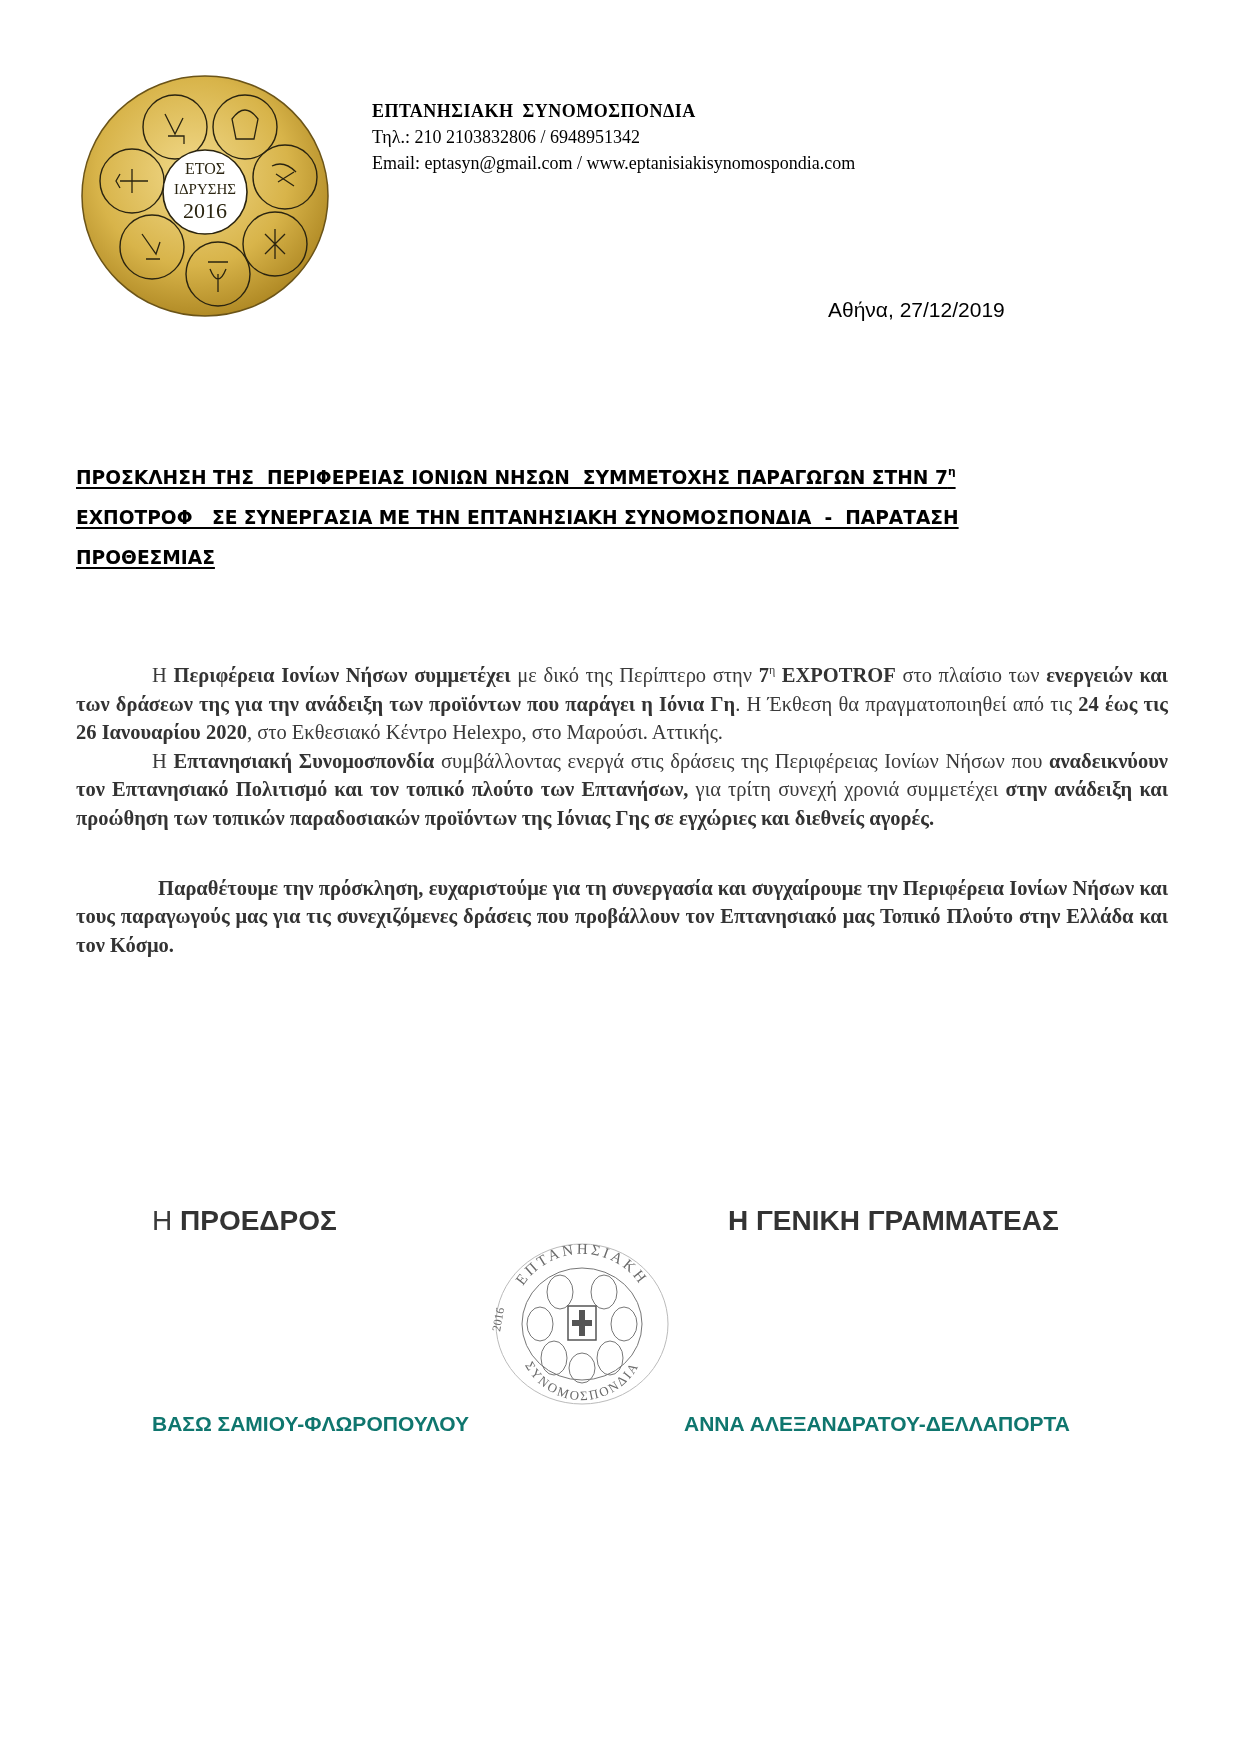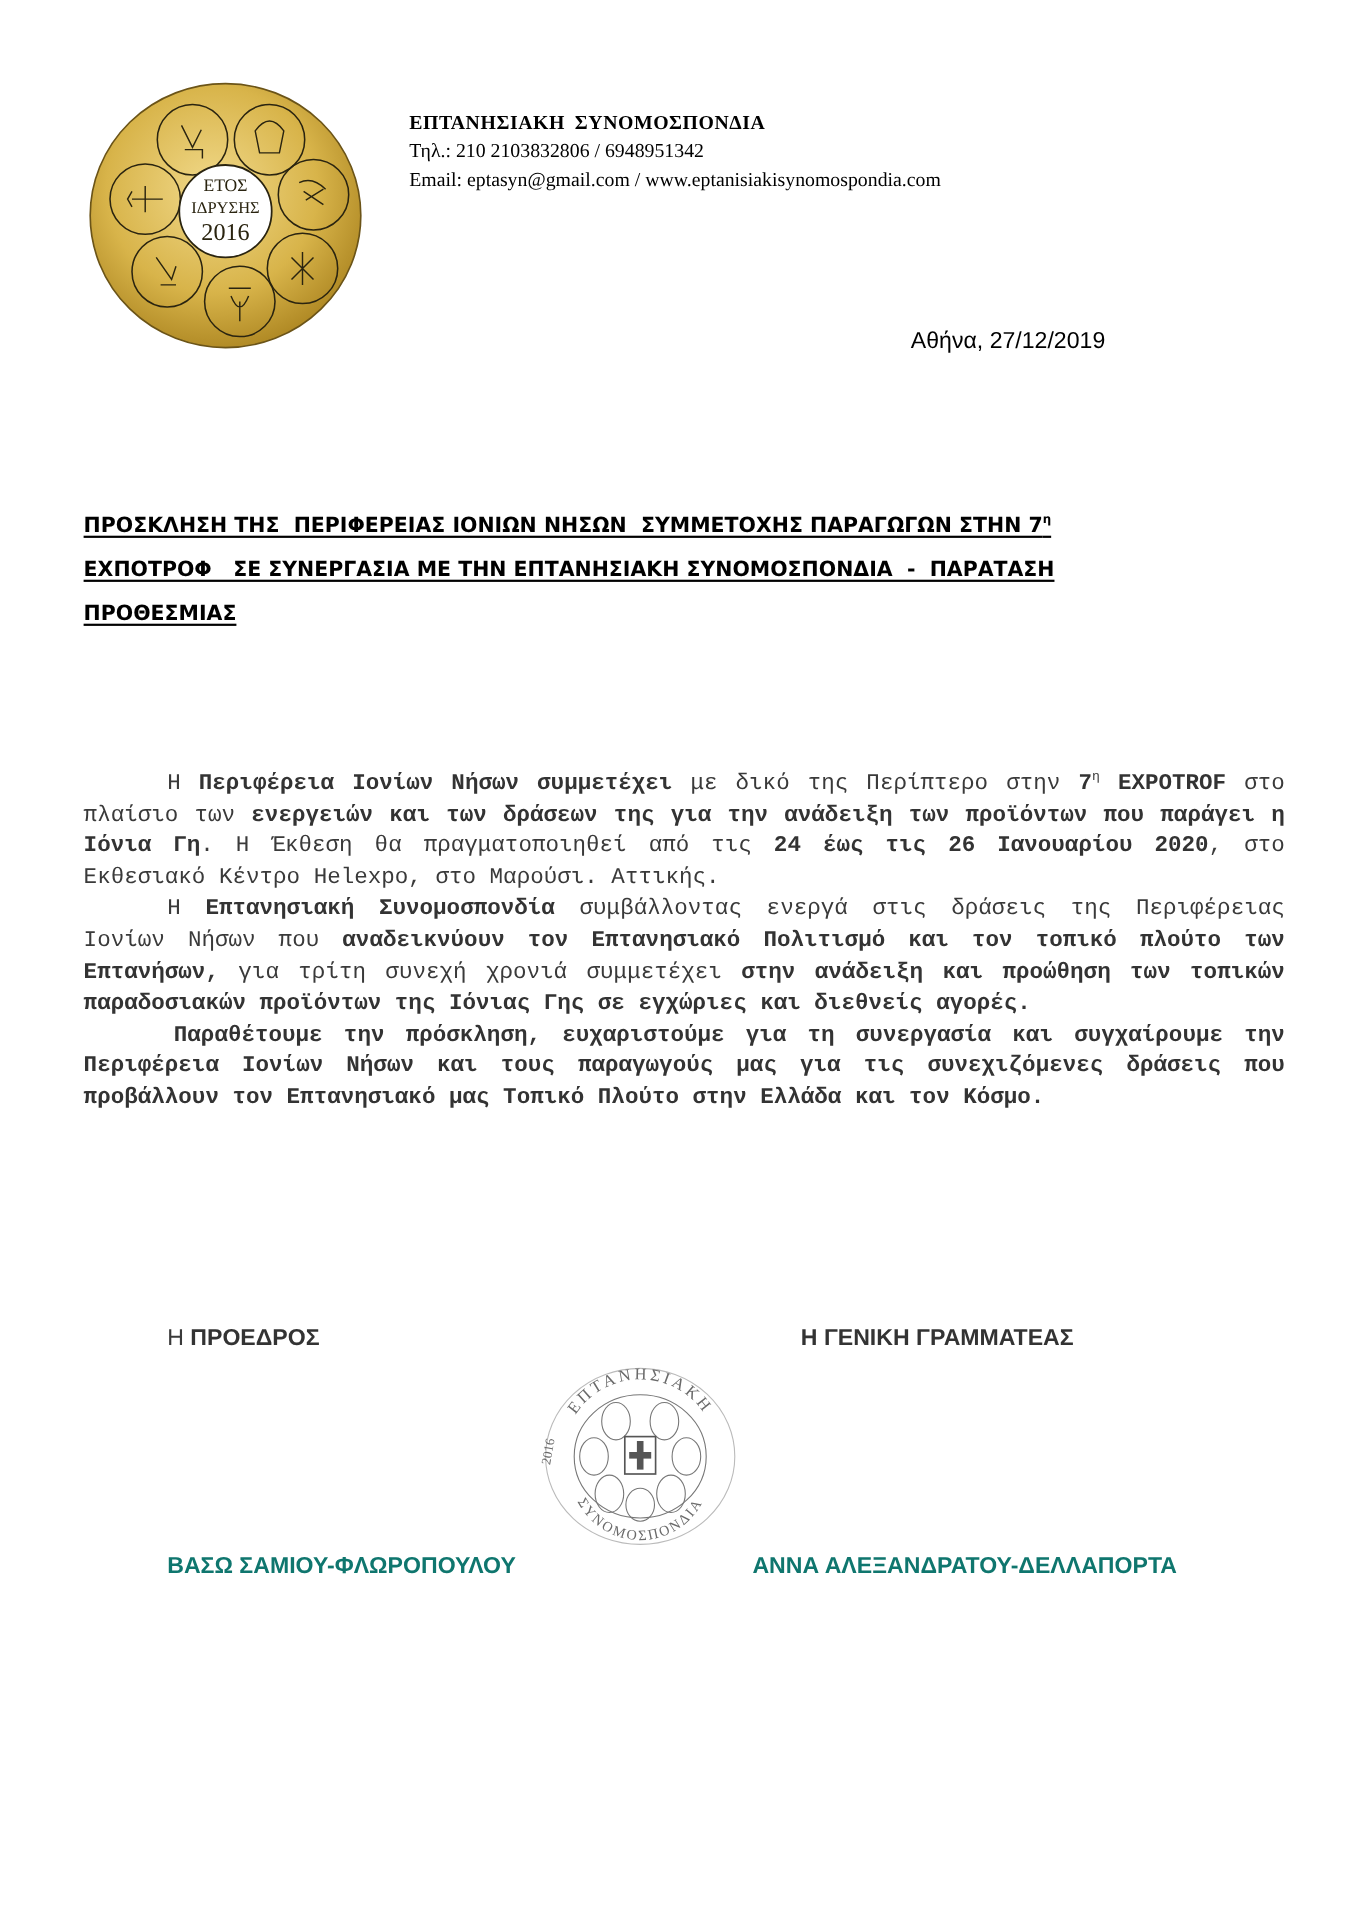--- a/index.html
+++ b/index.html
@@ -8,27 +8,27 @@
   .logo { position: absolute; left: 80px; top: 74px; width: 250px; height: 244px; }
   .letterhead { position: absolute; left: 372px; top: 98px; font-family: "Liberation Serif", serif; font-size: 18px; line-height: 26px; color: #000; }
   .letterhead .org { font-weight: bold; letter-spacing: 0.5px; word-spacing: 4px; }
 
   .date { position: absolute; left: 828px; top: 298px; font-family: Liberation Sans, sans-serif; font-size: 21px; color: #000; }
 
   .title { position: absolute; left: 76px; top: 452px; width: 990px; font-family: "DejaVu Sans", sans-serif; font-weight: bold; font-size: 19px; line-height: 40px; color: #000; text-decoration: underline; text-decoration-thickness: 2px; text-underline-offset: 3px; transform: scaleX(0.98); transform-origin: left; }
   .title .line { display: block; white-space: pre; }
   .title sup { font-size: 11px; vertical-align: 9px; }
 
-  .body-text { position: absolute; left: 76px; top: 692px; width: 1092px; font-family: Liberation Mono, monospace; font-size: 20.5px; line-height: 28.6px; color: #3a3a3a; text-align: justify; }
+  .body-text { position: absolute; left: 76px; top: 656px; width: 1092px; font-family: Liberation Serif, serif; font-size: 20.5px; line-height: 28.6px; color: #3a3a3a; text-align: justify; }
   .body-text p { margin: 0; text-indent: 76px; }
   .body-text b { color: #333; }
   .body-text sup { font-size: 12px; vertical-align: 8px; }
-  .body-text .plain-indent { text-indent: 82px; }
+  .body-text .plain-indent { text-indent: 82px; margin-top: 41px; }
 
-  .sig-role { position: absolute; top: 1205px; font-family: "Liberation Sans", sans-serif; font-size: 21px; color: #3a3a3a; }
+  .sig-role { position: absolute; top: 1205px; font-family: "Liberation Sans", sans-serif; font-size: 28px; color: #3a3a3a; }
   .sig-role b { color: #333; }
   .sig-name { position: absolute; top: 1412px; font-family: "Liberation Sans", sans-serif; font-size: 21px; font-weight: bold; color: #0f766e; }
 
   .stamp { position: absolute; left: 488px; top: 1240px; width: 188px; height: 168px; }
 </style>
 </head>
 <body>
 
 <div class="logo">
   <svg width="250" height="244" viewBox="0 0 250 244">

